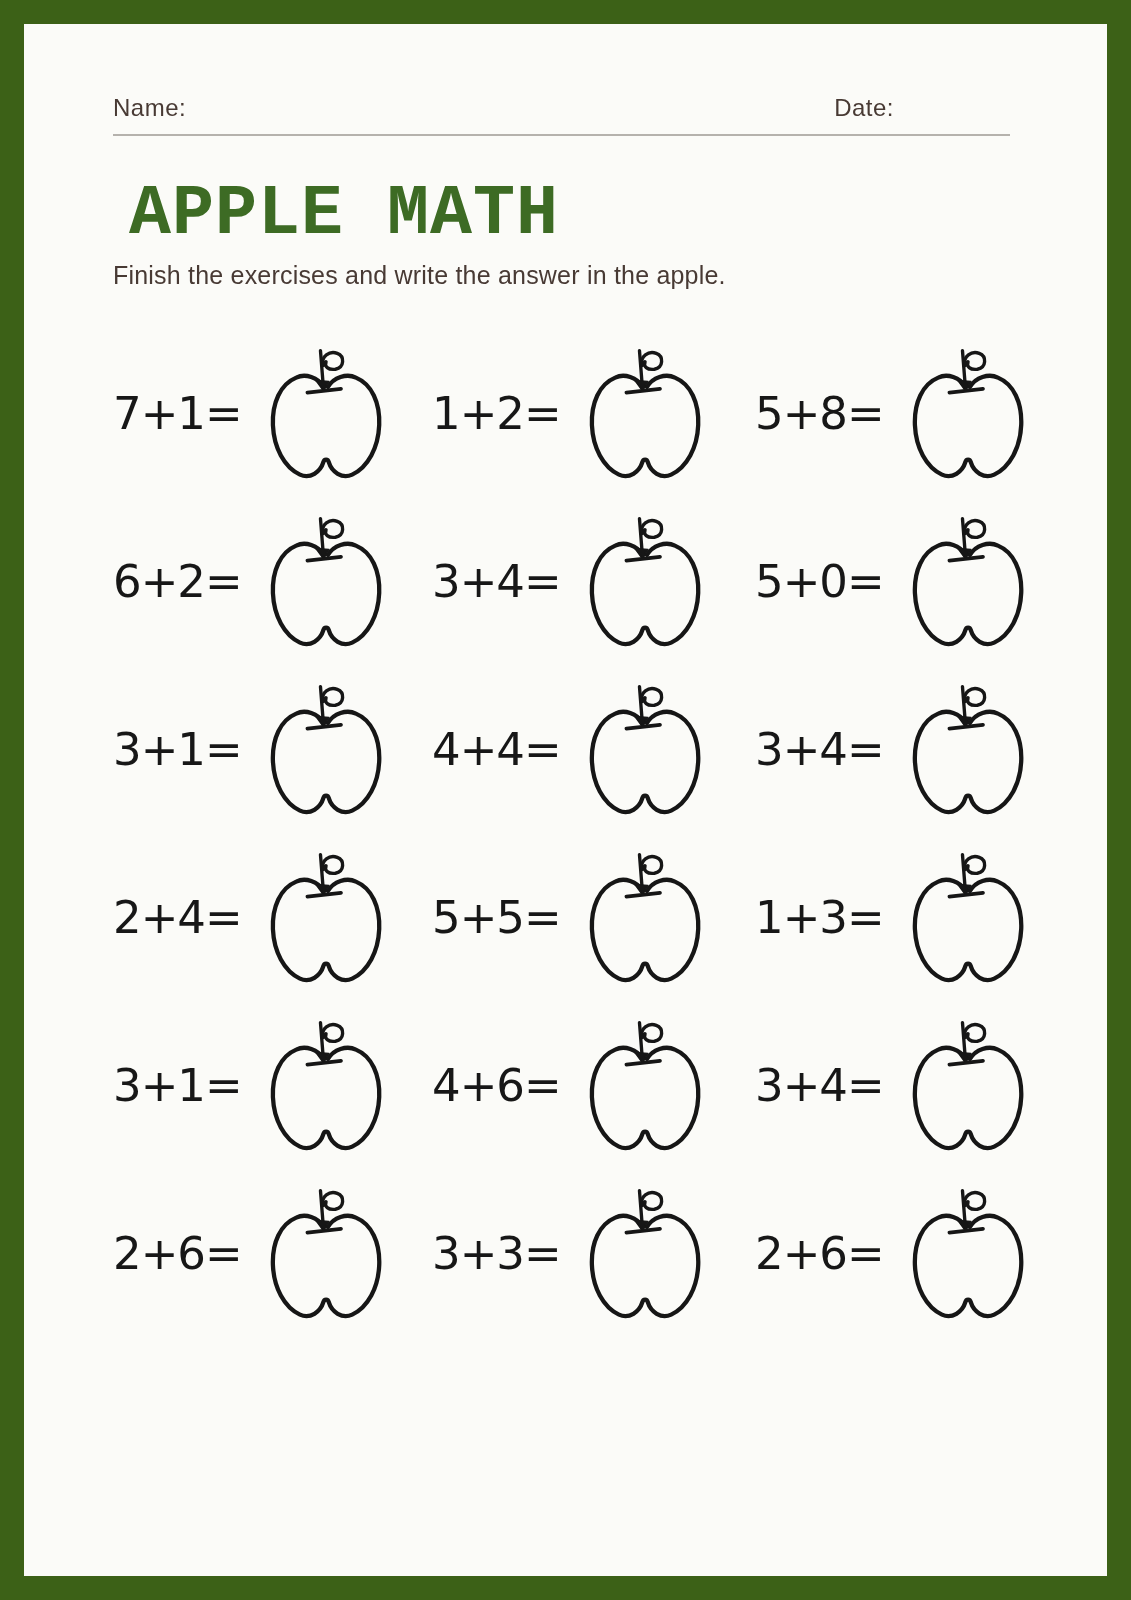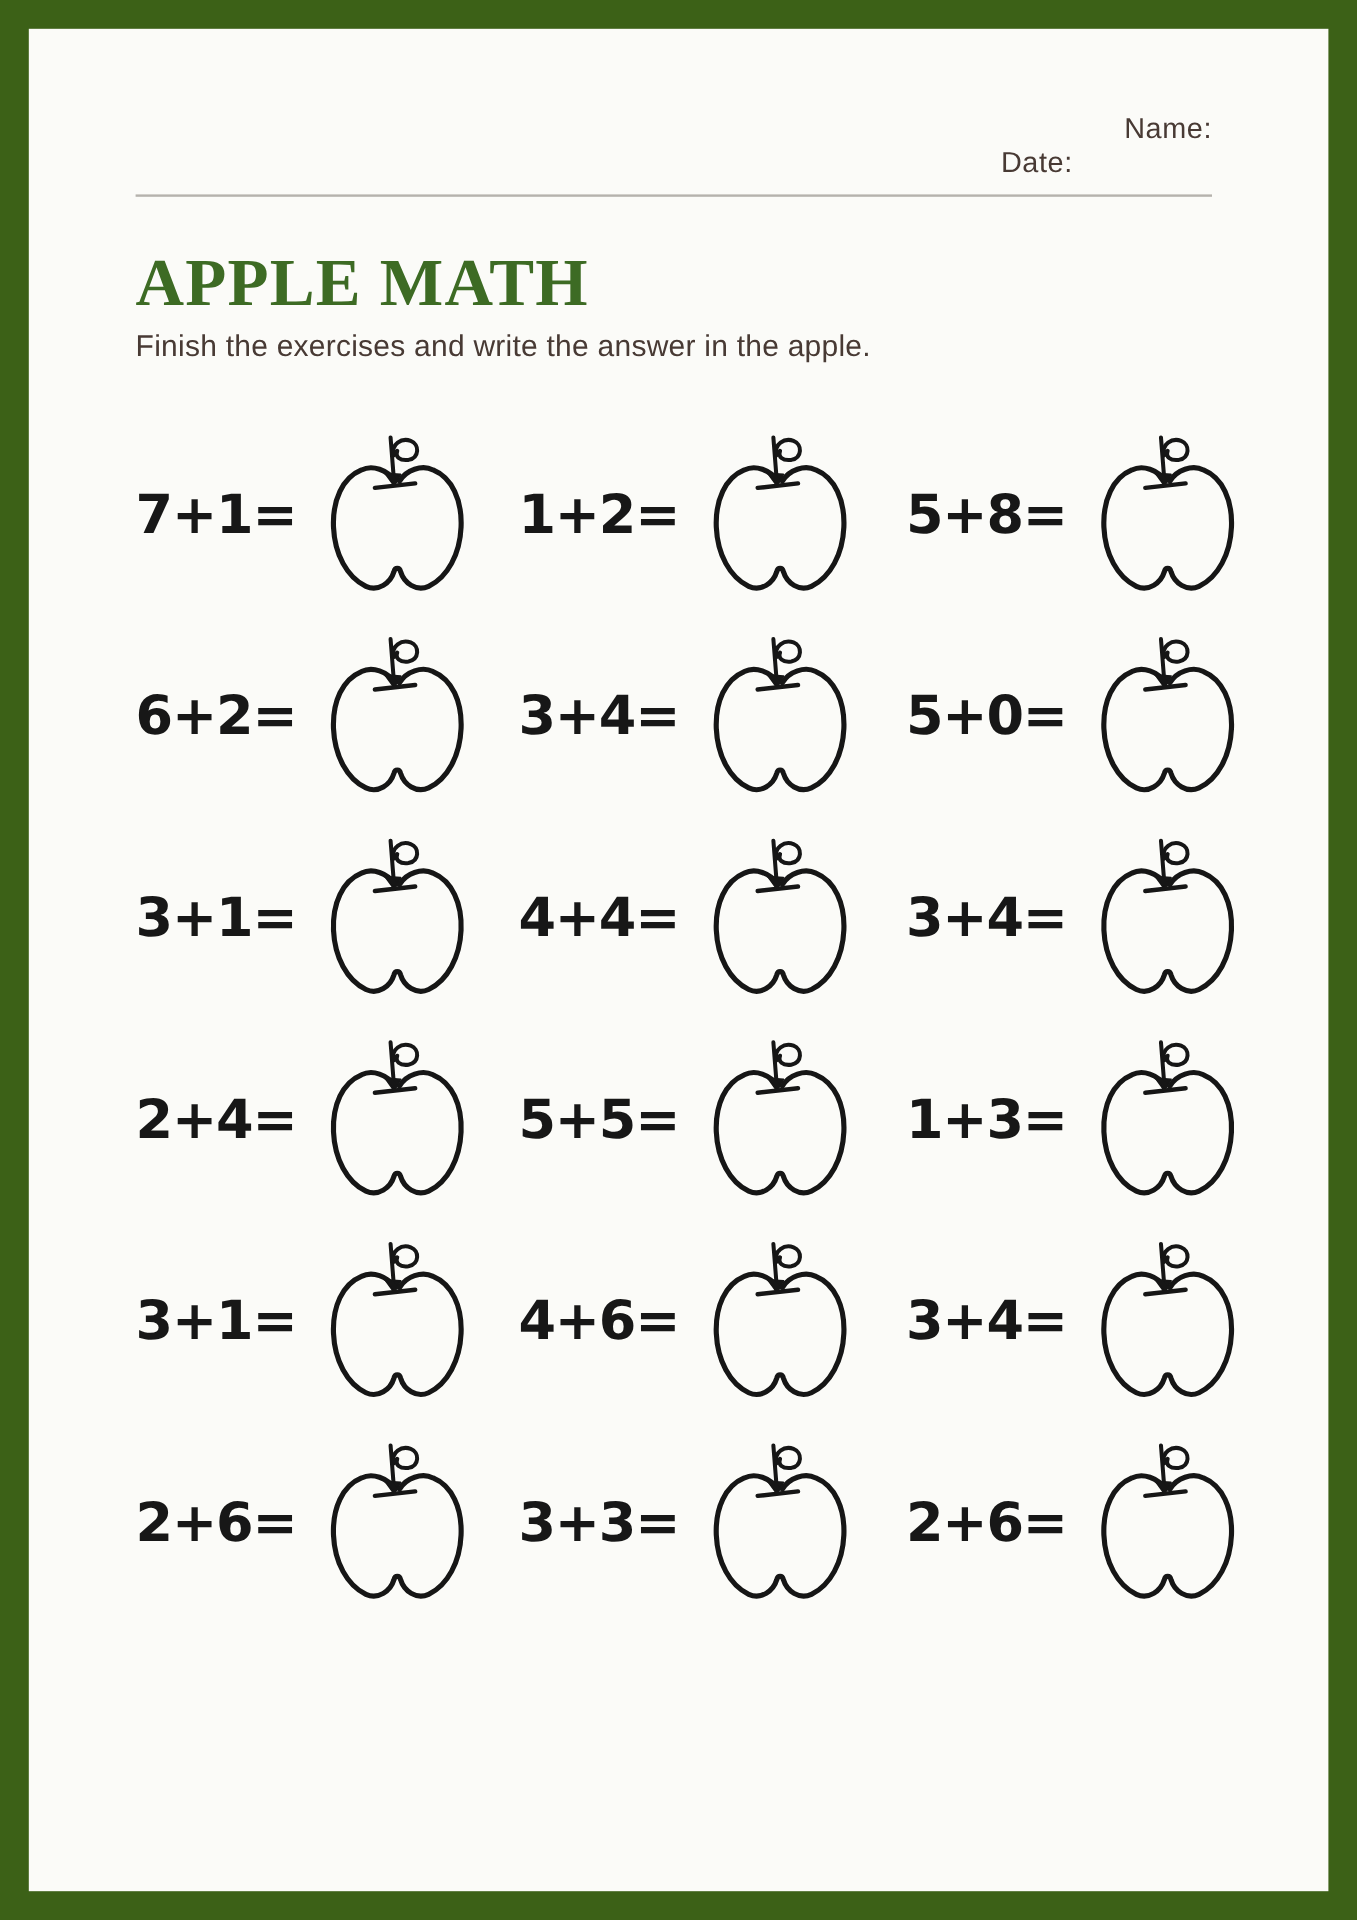--- a/index.html
+++ b/index.html
@@ -8,51 +8,50 @@
     background: var(--paper, #fbfbf8);
     border: 24px solid var(--border-green, #3c6117);
     font-family: "Liberation Sans", sans-serif;
     overflow:hidden;
   }
   .content { padding: 70px 0 0 89px; }
   .header-row {
     width:897px; display:flex; align-items:flex-end;
     font-size:24px; color: var(--text-brown, #483a34);
     letter-spacing:0.5px;
-    flex-direction:column;
   }
   .date-label { margin-left:auto; margin-right:116px; }
   .header-rule {
     width:897px; height:0; border-bottom:2px solid var(--line-gray, #b5b2ad);
     margin-top:12px;
   }
   h1.title {
-    margin:46px 0 0 0; padding:0;
-    font-family:Liberation Serif, serif;
+    margin:46px 0 0 16px; padding:0;
+    font-family:Liberation Mono, monospace;
     font-weight:bold;
-    font-size:56px; line-height:0.95;
+    font-size:70px; line-height:0.95;
     letter-spacing:1px;
     color: var(--title-green, #3d6b24);
   }
   p.subtitle {
     margin:12px 0 0 0;
     font-size:25px; color: var(--text-brown, #483a34);
     letter-spacing:0.2px;
   }
   .grid {
     margin-top:40px;
     display:grid;
     grid-template-columns: 319px 323px 1fr;
     grid-auto-rows:168px;
     align-items:center;
   }
   .cell { display:flex; align-items:center; gap:24px; }
   .prob {
     font-family:"DejaVu Sans", sans-serif;
-    font-weight:bold; font-size:45px; letter-spacing:-1px;
+    font-weight:normal; font-size:45px; letter-spacing:-1px;
     color: var(--ink, #171717);
     min-width:116px;
   }
   .apple { width:122px; height:138px; flex:0 0 auto; }
   .defs-hidden { position:absolute; width:0; height:0; overflow:hidden; }
 </style>
 </head>
 <body>
 
 <svg class="defs-hidden" aria-hidden="true">

